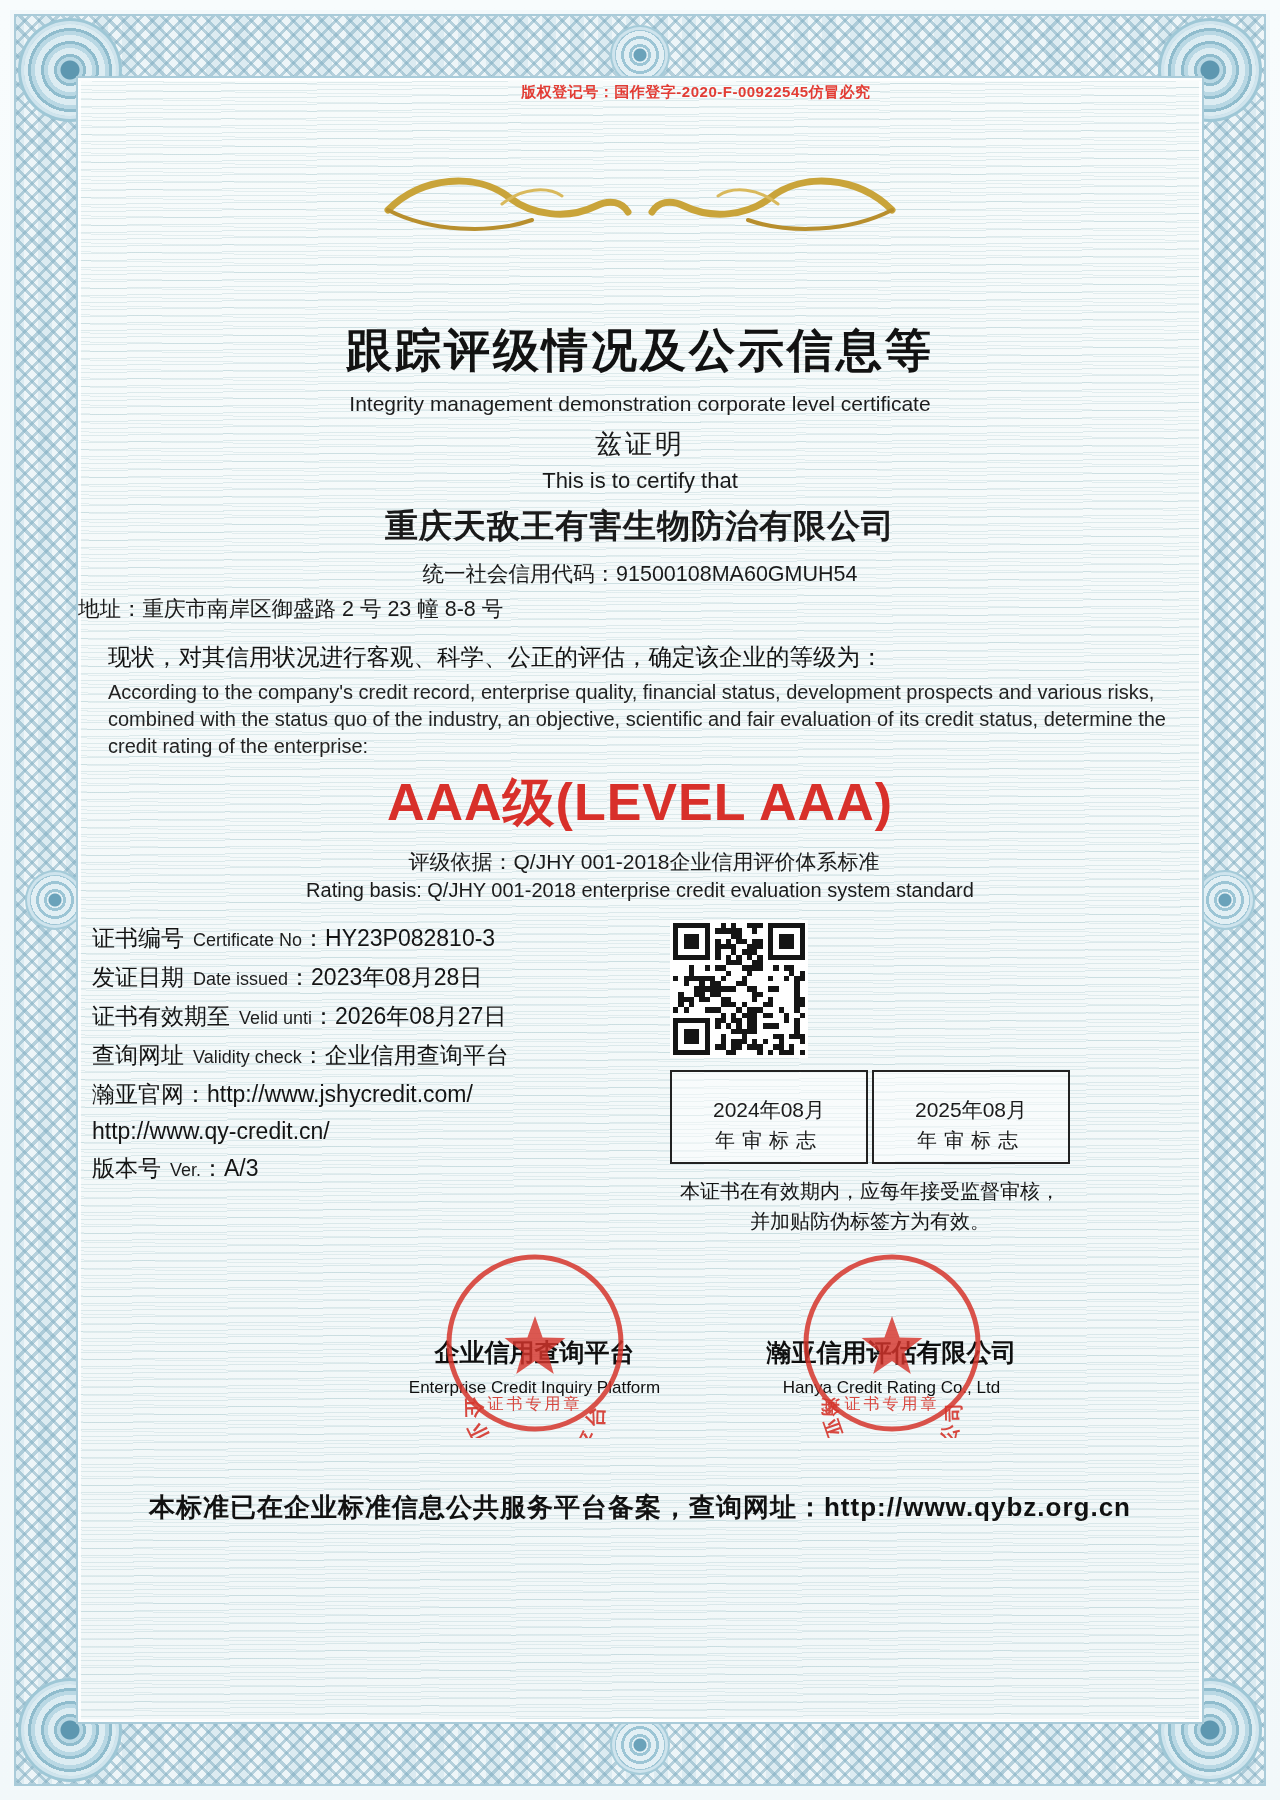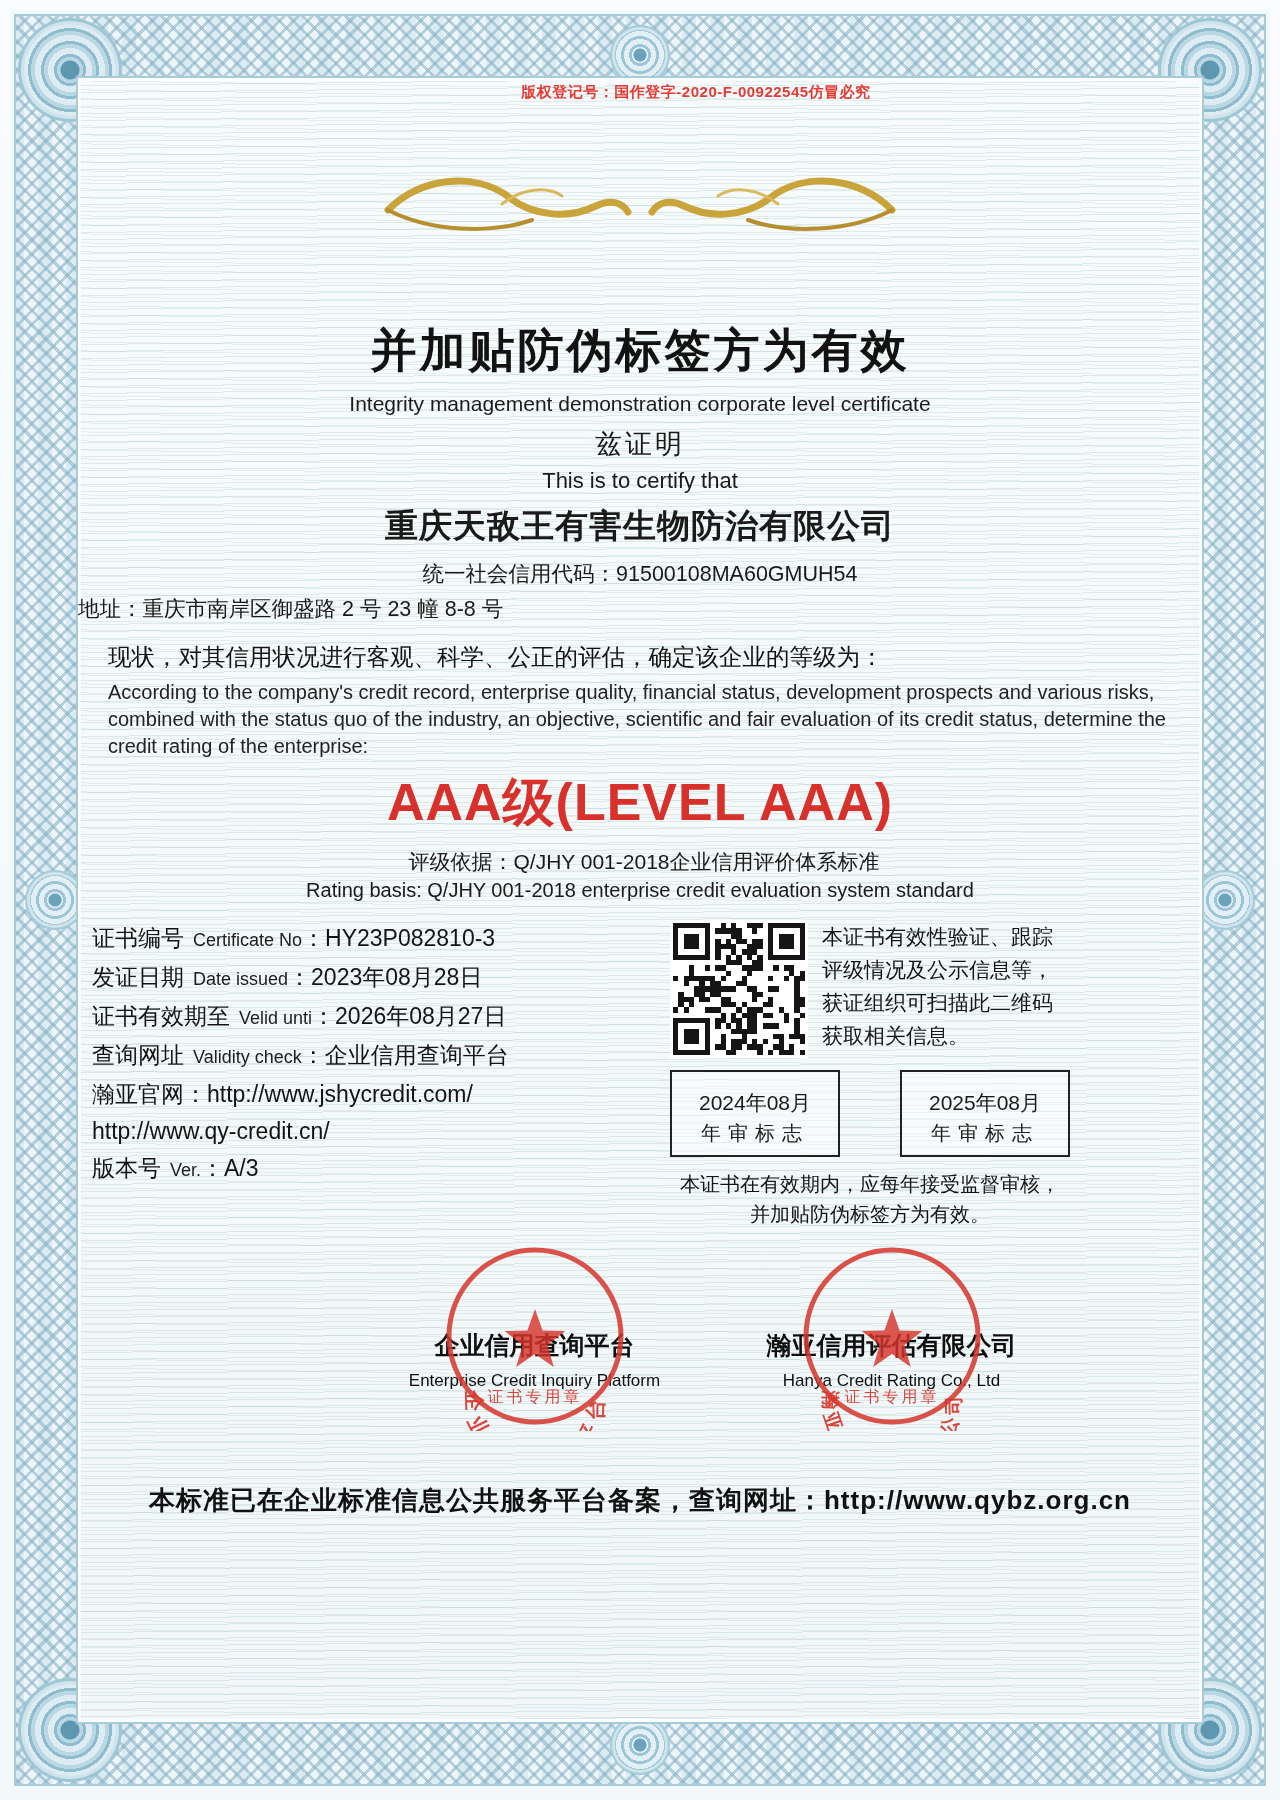--- a/index.html
+++ b/index.html
@@ -64,21 +64,21 @@
   .detail-row{font-size:23px;line-height:37px;white-space:nowrap;color:#141414;}
   .detail-row .en{font-size:18px;margin-left:9px;color:#1d1d1d;}
   .detail-row .en:empty,.detail-row .zh:empty{display:none;}
   .right-col{flex:0 0 400px;}
   .qr-row{display:flex;gap:14px;}
   .qr{width:138px;height:138px;background:#ffffff;display:grid;grid-template-columns:repeat(25,1fr);grid-auto-rows:1fr;padding:3px;box-sizing:border-box;flex:0 0 auto;}
   .qr span{display:block;}
   .qr span.on{background:#151515;}
   .qr-note{flex:1;font-size:21px;line-height:33px;color:#141414;}
   .marks{display:flex;justify-content:space-between;margin-top:12px;}
-  .mark-box{width:170px;box-sizing:border-box;border:2px solid #222;text-align:center;padding:17px 0 8px;background:rgba(255,255,255,.45);}
+  .mark-box{width:198px;box-sizing:border-box;border:2px solid #222;text-align:center;padding:24px 0 8px;background:rgba(255,255,255,.45);}
   .mark-line1{font-size:21px;}
   .mark-line2{font-size:20px;letter-spacing:7px;margin-top:3px;}
   .annual-note{margin-top:12px;text-align:center;font-size:20px;line-height:30px;color:#141414;}
 
   .seals-row{display:flex;gap:12px;margin-left:284px;margin-top:12px;align-items:flex-end;}
   .seal-block{position:relative;width:345px;height:212px;flex:0 0 auto;}
   .seal-svg{position:absolute;top:0;left:50%;transform:translateX(-50%);}
   .seal-org{position:absolute;top:88px;left:-25px;right:-25px;text-align:center;}
   .seal-org .zh{font-size:25px;font-weight:bold;color:#0f0f0f;}
   .seal-org .en{font-size:17px;margin-top:9px;color:#0f0f0f;}
@@ -109,21 +109,21 @@
           <path d="M6 42 C 48 64, 110 66, 150 52" stroke="#b88f2e" stroke-width="4" fill="none" stroke-linecap="round"></path>
           <path d="M120 36 C 140 20, 165 18, 180 28" stroke="#d9b95c" stroke-width="3" fill="none" stroke-linecap="round"></path>
         </svg>
         <svg class="flourish mirror" width="250" height="84" viewBox="0 0 250 84">
           <path d="M6 42 C 40 8, 95 4, 128 30 C 150 47, 185 52, 214 38 C 228 31, 240 34, 246 44" stroke="#c9a43a" stroke-width="7" fill="none" stroke-linecap="round"></path>
           <path d="M6 42 C 48 64, 110 66, 150 52" stroke="#b88f2e" stroke-width="4" fill="none" stroke-linecap="round"></path>
           <path d="M120 36 C 140 20, 165 18, 180 28" stroke="#d9b95c" stroke-width="3" fill="none" stroke-linecap="round"></path>
         </svg>
       </div>
 
-      <div class="title-zh">并加贴防伪标签方为有效</div>
+      <div class="title-zh">跟踪评级情况及公示信息等</div>
       <div class="title-en">Integrity management demonstration corporate level certificate</div>
       <div class="certify-zh">兹证明</div>
       <div class="certify-en">This is to certify that</div>
 
       <div class="company-name">重庆天敌王有害生物防治有限公司</div>
       <div class="company-code">统一社会信用代码：91500108MA60GMUH54</div>
       <div class="company-address">地址：重庆市南岸区御盛路 2 号 23 幢 8-8 号</div>
 
       <div class="eval-block">
         <div class="eval-zh">现状，对其信用状况进行客观、科学、公正的评估，确定该企业的等级为：</div>
@@ -767,21 +767,20 @@
                 <span class="on"></span>
                 <span></span>
                 <span class="on"></span>
                 <span></span>
                 <span class="on"></span>
                 <span class="on"></span>
                 <span class="on"></span>
                 <span></span>
                 <span class="on"></span>
               </div>
-            <div class="qr-note">本证书有效性验证、跟踪评级情况及公示信息等，获证组织可扫描此二维码获取相关信息。</div>
           </div>
           <div class="marks">
             <div class="mark-box">
               <div class="mark-line1">2024年08月</div>
               <div class="mark-line2">年审标志</div>
             </div>
             <div class="mark-box">
               <div class="mark-line1">2025年08月</div>
               <div class="mark-line2">年审标志</div>
             </div>

